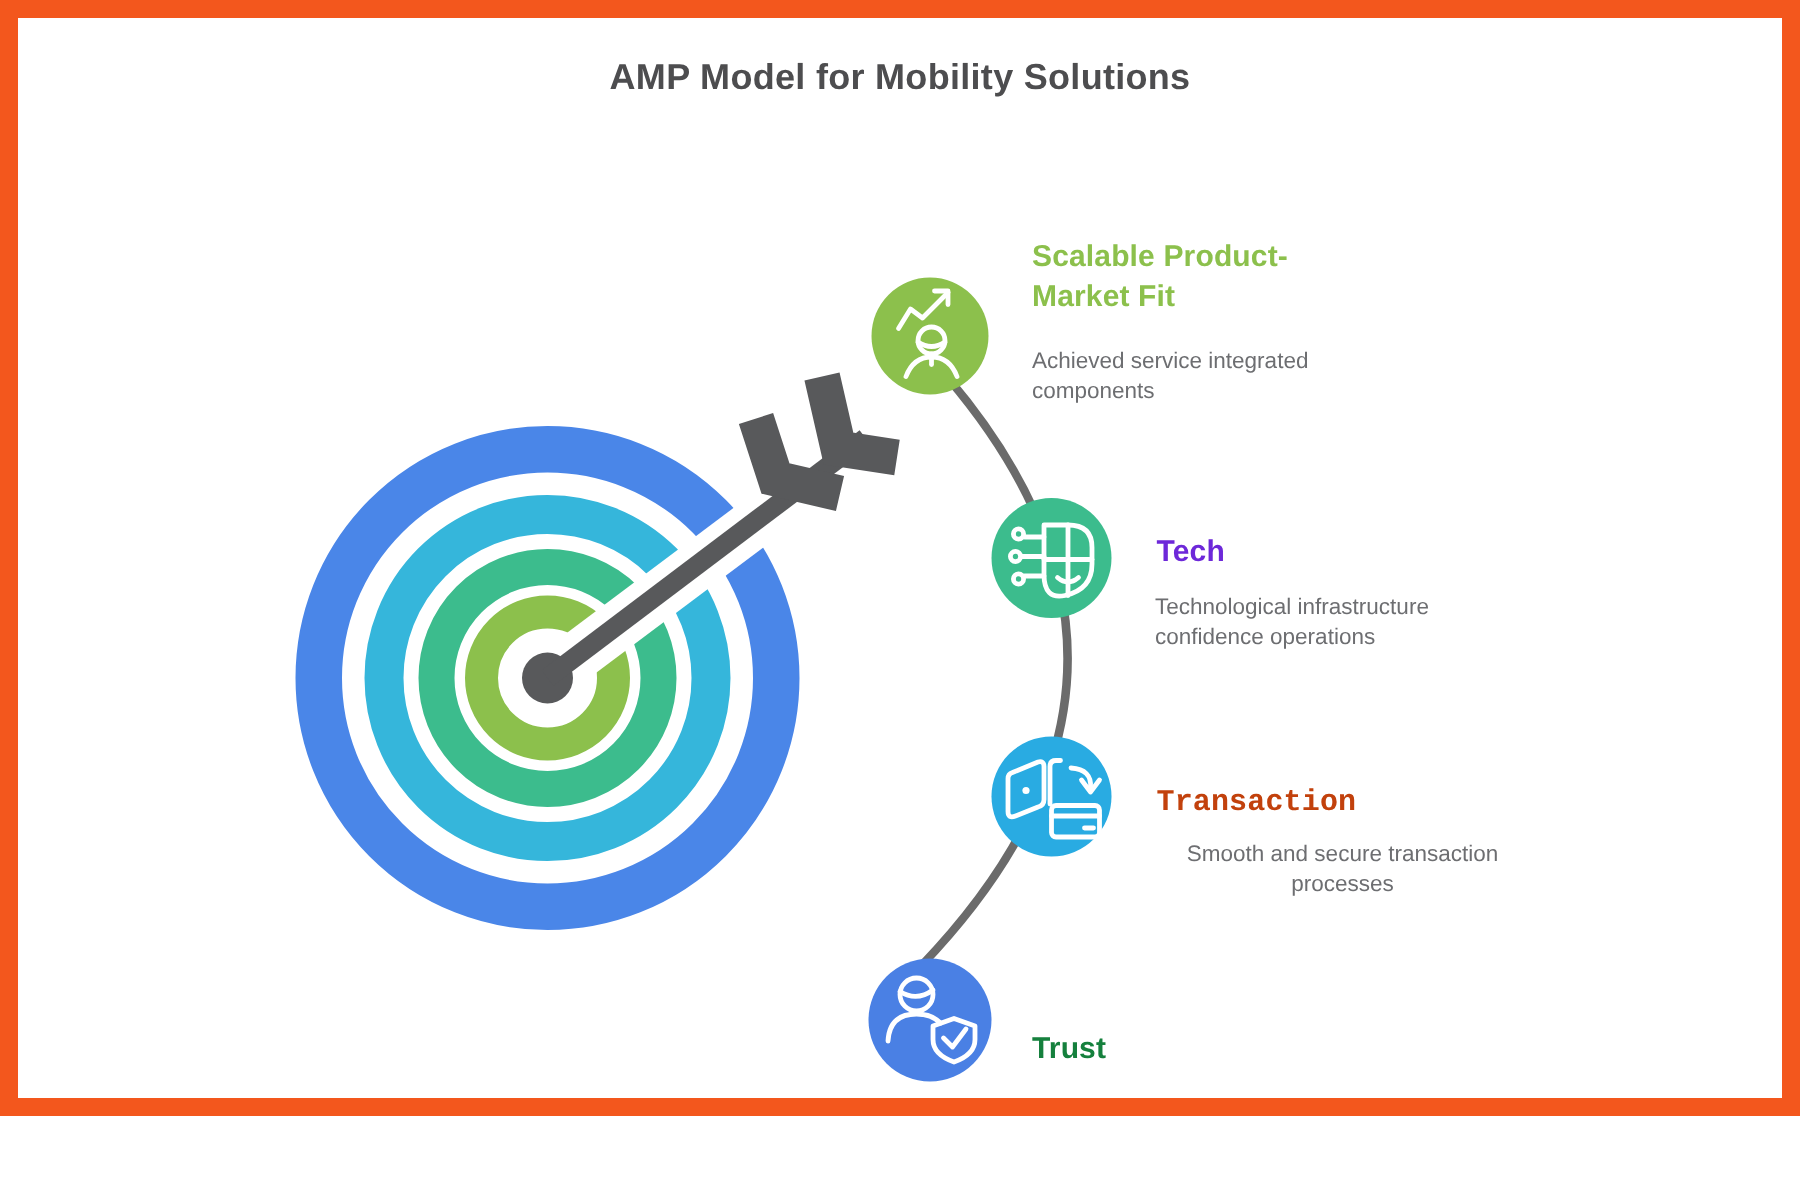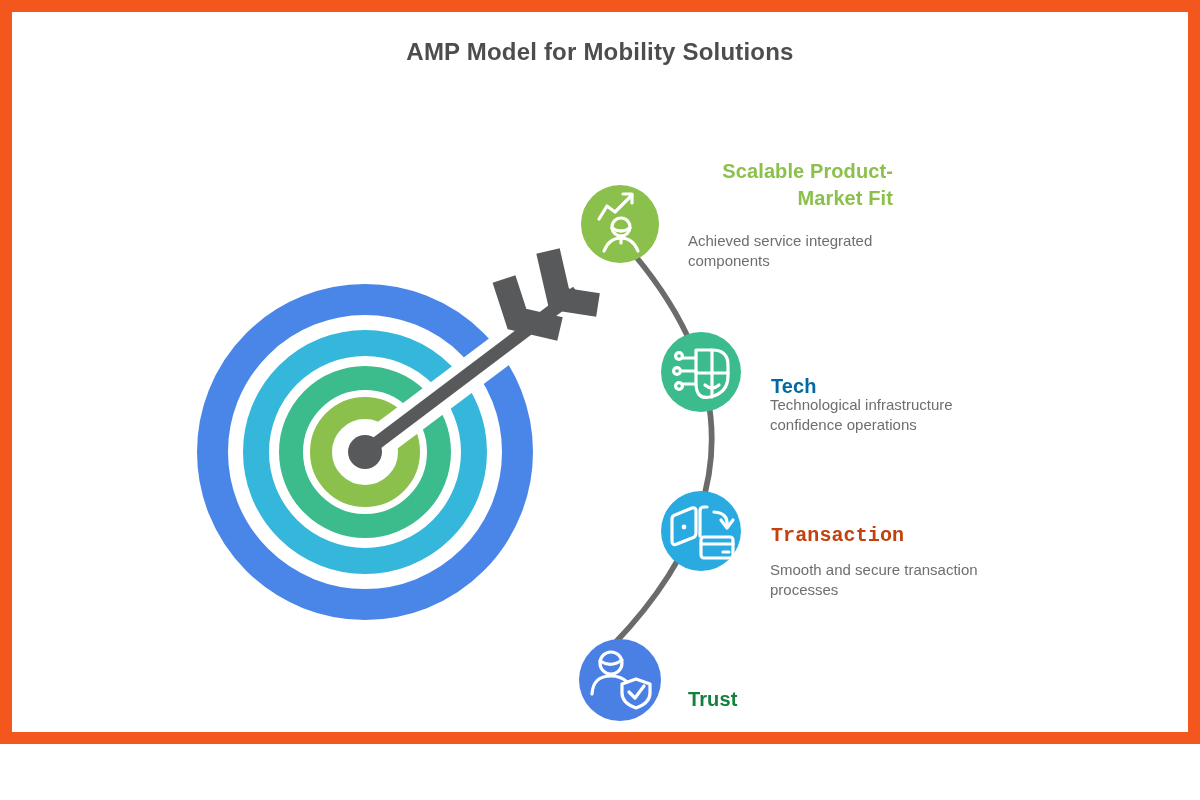--- a/index.html
+++ b/index.html
@@ -35,26 +35,26 @@
     font-weight: bold;
     line-height: 27px;
     letter-spacing: 0.1px;
   }
   .node-desc {
     position: absolute;
     font-size: 15px;
     color: #6D6E71;
     line-height: 20px;
   }
-  .label-1 { left: 676px; top: 146px; width: 205px; color: #8CC04C; text-align: right; }
+  .label-1 { left: 676px; top: 146px; width: 205px; color: #8CC04C; }
   .desc-1  { left: 676px; top: 219px; width: 235px; }
-  .label-2 { left: 759px; top: 361px; color: #0369a1; }
+  .label-2 { left: 759px; top: 343px; color: #6d28d9; }
   .desc-2  { left: 758px; top: 383px; width: 245px; }
   .label-3 { left: 759px; top: 510px; color: #c2410c; font-family: Liberation Mono, monospace; }
-  .desc-3  { left: 758px; top: 548px; width: 250px; }
+  .desc-3  { left: 758px; top: 548px; width: 250px; text-align: center; }
   .label-4 { left: 676px; top: 674px; color: #15803d; }
   .desc-4  { left: 676px; top: 717px; width: 260px; }
 </style>
 </head>
 <body>
 
 <div class="frame">
 
   <svg class="diagram-svg" viewBox="0 0 1200 800">
 

